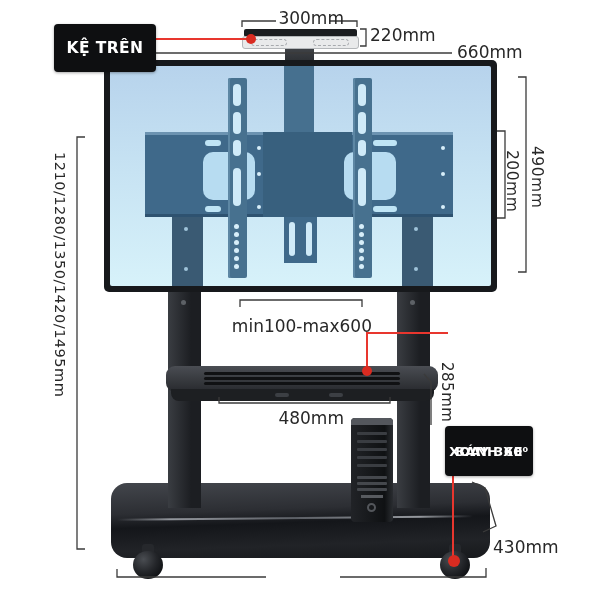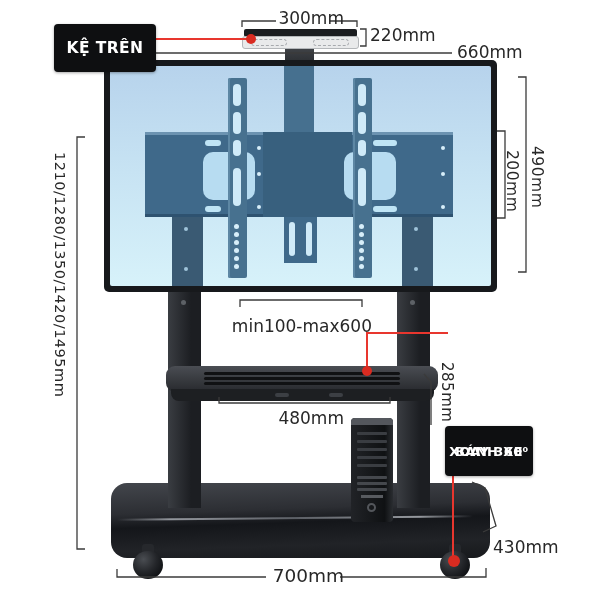--- a/index.html
+++ b/index.html
@@ -208,21 +208,20 @@
   <div class="dim c" style="left:262px;top:10px;width:82px;">300mm</div>
   <div class="dim" style="left:370px;top:19px;margin-top:8px;">220mm</div>
   <div class="dim" style="left:457px;top:44px;">660mm</div>
   <div class="dim vtext" style="left:529px;top:146px;font-size:15.5px;">490mm</div>
   <div class="dim vtext" style="left:504px;top:150px;font-size:15.5px;">200mm</div>
   <div class="dim vtext" style="left:52px;top:152px;font-size:14.5px;">1210/1280/1350/1420/1495mm</div>
   <div class="dim c" style="left:230px;top:318px;width:142px;">min100-max600</div>
   <div class="dim c" style="left:264px;top:410px;width:80px;">480mm</div>
   <div class="dim vtext" style="left:438px;top:362px;font-size:15px;">285mm</div>
   <div class="dim" style="left:493px;top:495px;margin-top:44px;">430mm</div>
-  <div class="dim c" style="left:262px;top:566px;width:82px;font-size:18.5px;">700mm</div>
 
   <div class="callout" style="left:54px;top:24px;width:102px;height:48px;font-size:15.5px;">
     <span>KỆ TRÊN</span>
   </div>
   <div class="callout" style="left:445px;top:426px;width:88px;height:50px;font-size:13px;">
     <span>BÁNH XE</span>
     <span>XOAY 360⁰</span>
   </div>
 
 </div>

